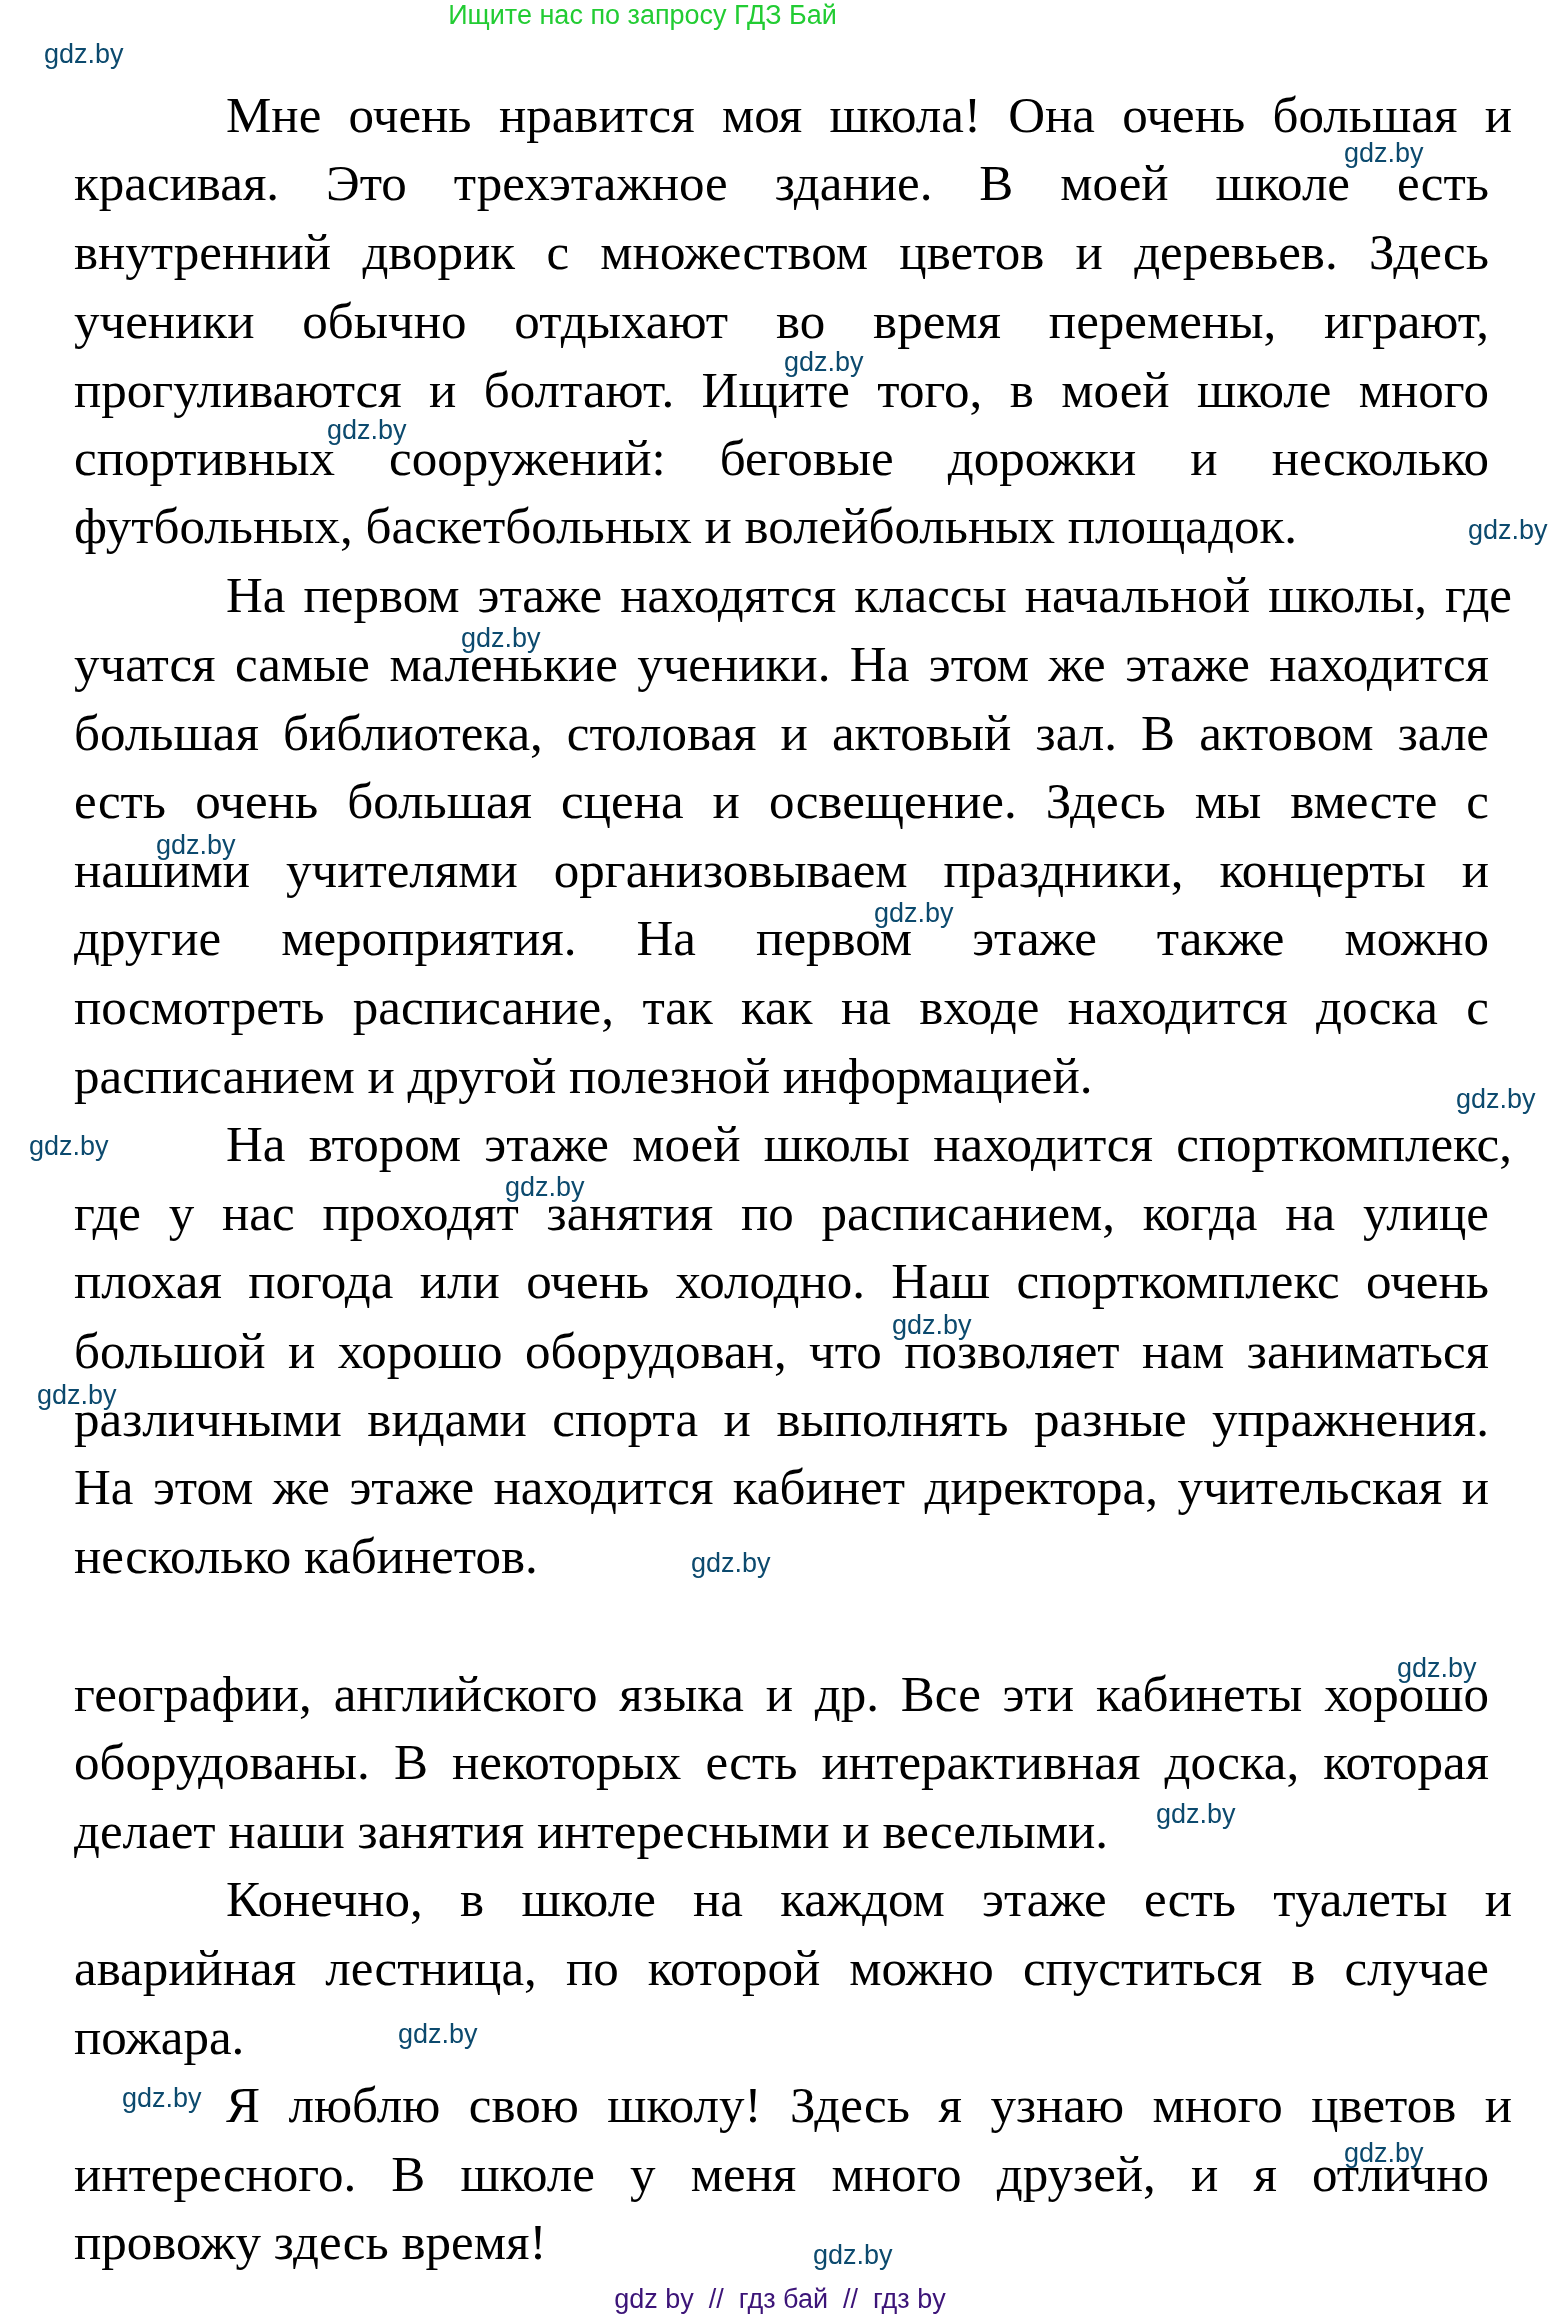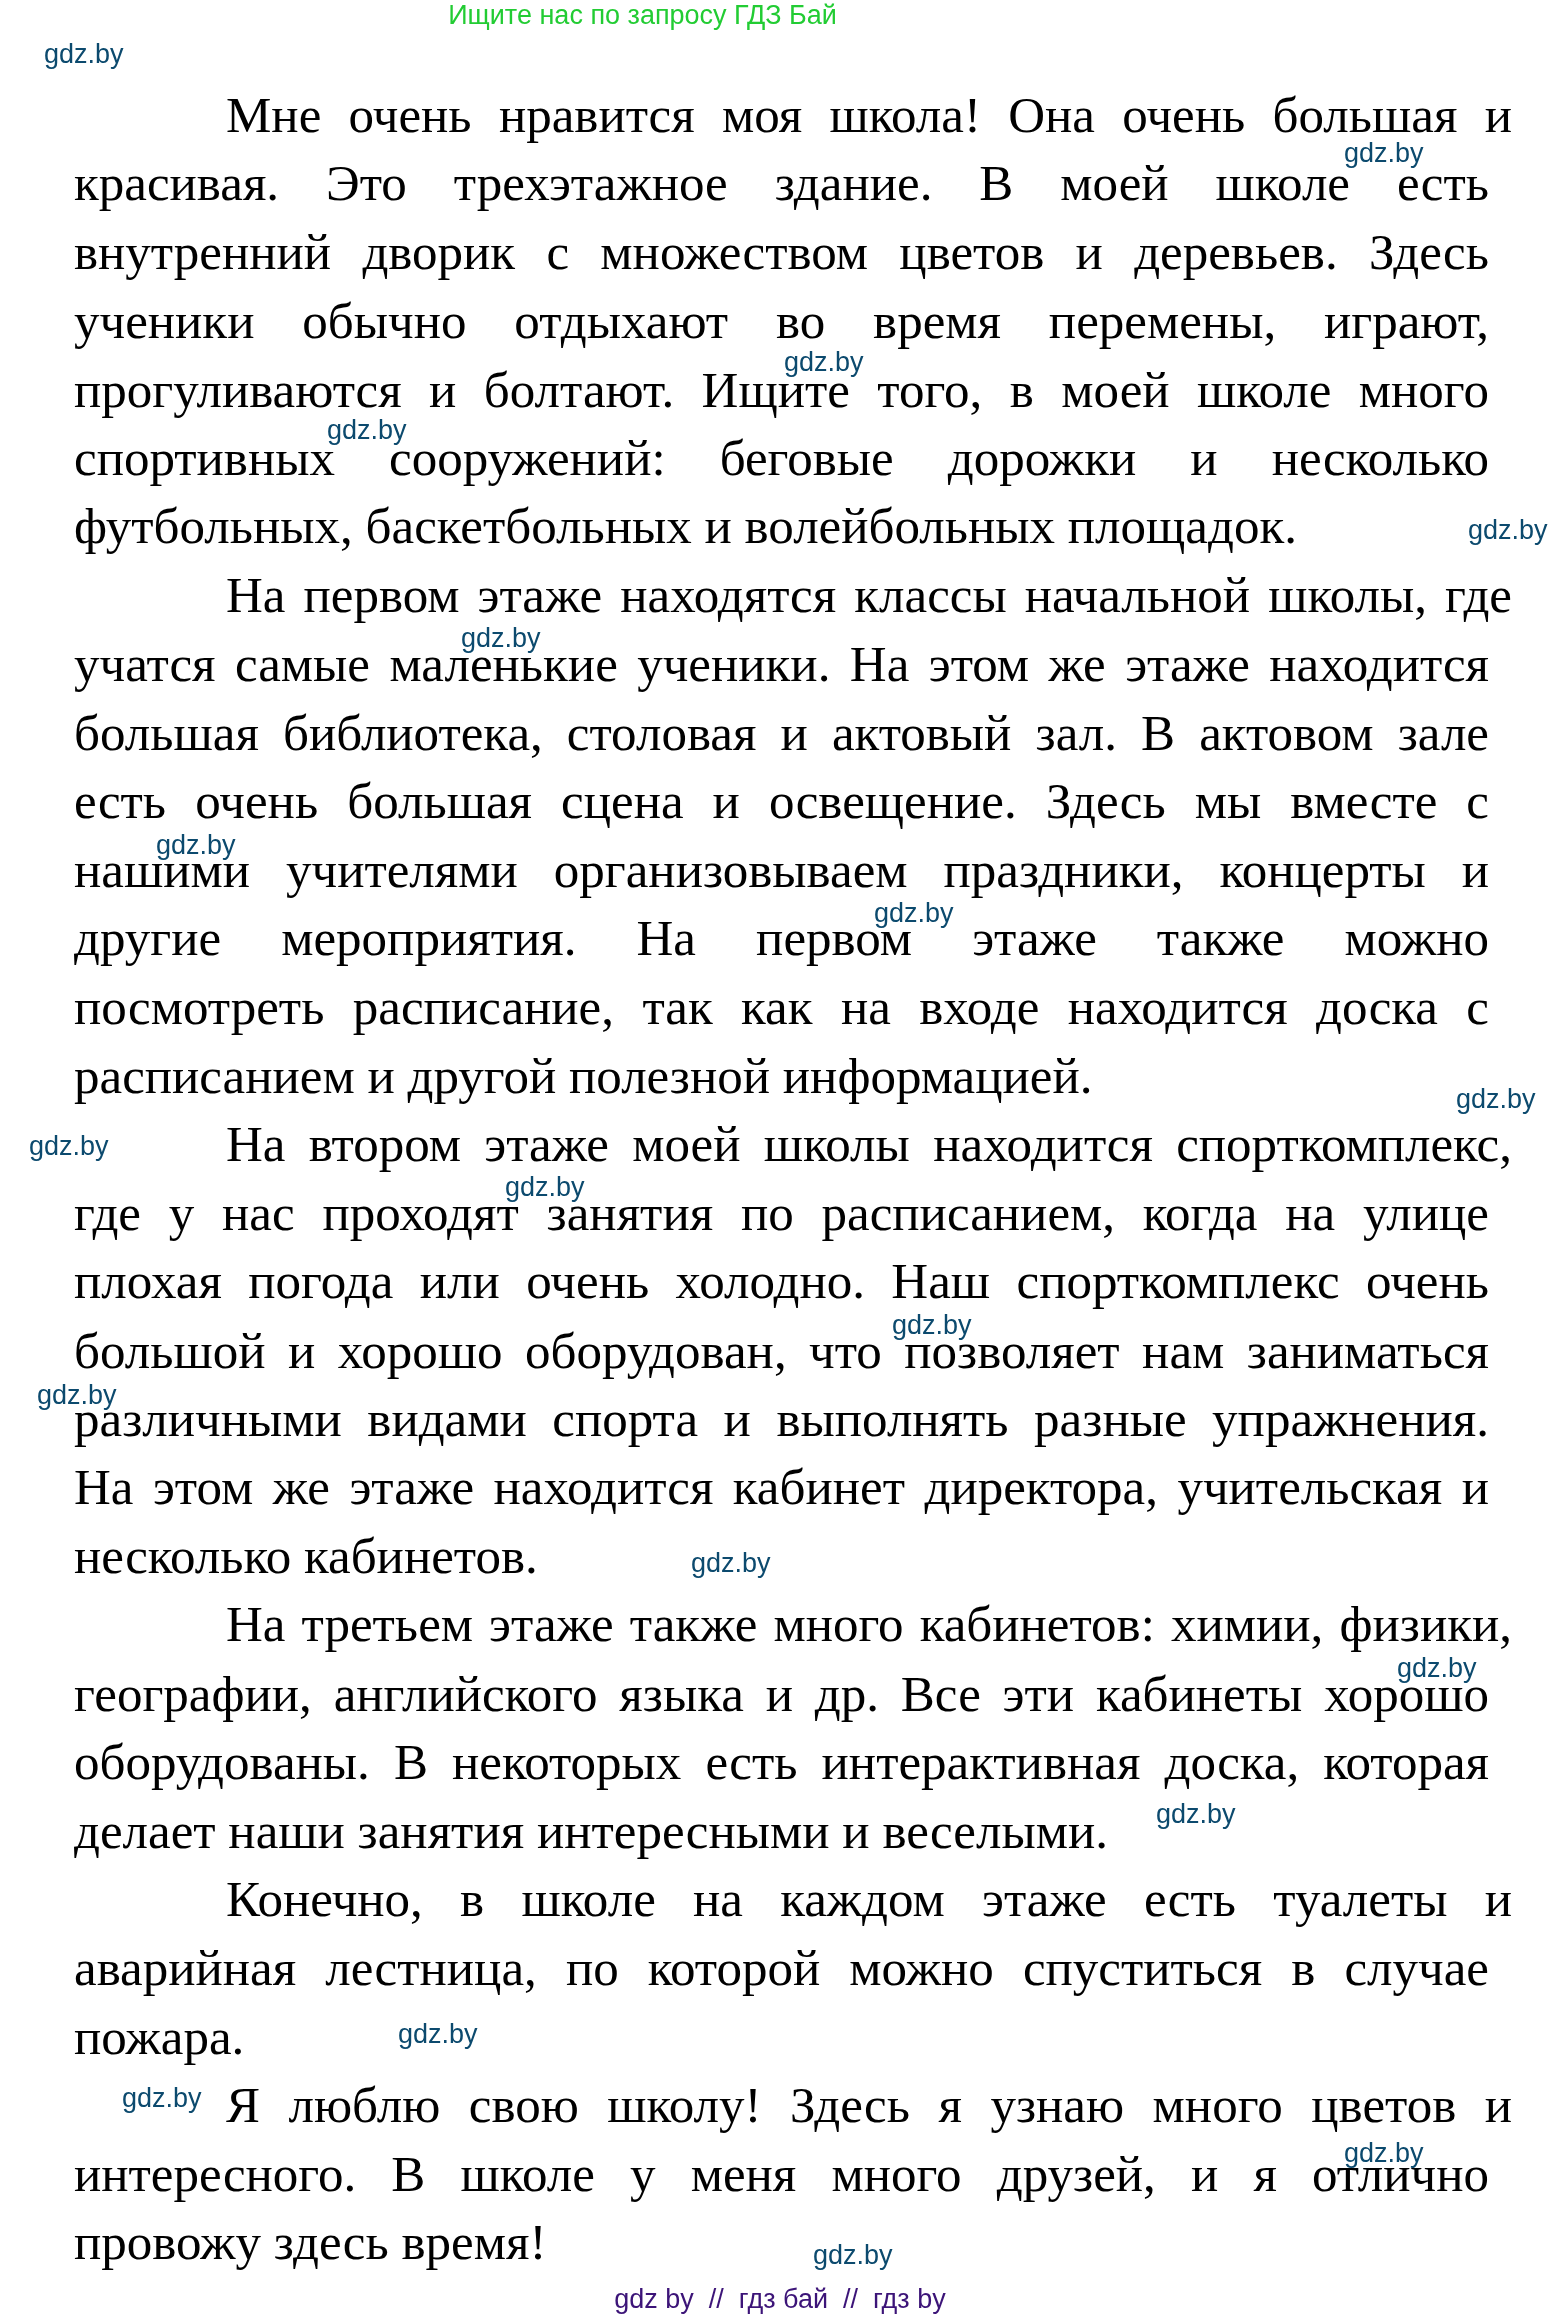--- a/index.html
+++ b/index.html
@@ -52,21 +52,20 @@
   <div class="line last" style="top:1051px">расписанием и другой полезной информацией.</div>
 
   <div class="line indent" style="top:1119px">На втором этаже моей школы находится спорткомплекс,</div>
   <div class="line" style="top:1188px">где у нас проходят занятия по расписанием, когда на улице</div>
   <div class="line" style="top:1256px">плохая погода или очень холодно. Наш спорткомплекс очень</div>
   <div class="line" style="top:1326px">большой и хорошо оборудован, что позволяет нам заниматься</div>
   <div class="line" style="top:1394px">различными видами спорта и выполнять разные упражнения.</div>
   <div class="line" style="top:1462px">На этом же этаже находится кабинет директора, учительская и</div>
   <div class="line last" style="top:1531px">несколько кабинетов.</div>
 
-  <div class="line indent" style="top:1599px">На третьем этаже также много кабинетов: химии, физики,</div>
   <div class="line" style="top:1669px">географии, английского языка и др. Все эти кабинеты хорошо</div>
   <div class="line" style="top:1737px">оборудованы. В некоторых есть интерактивная доска, которая</div>
   <div class="line last" style="top:1806px">делает наши занятия интересными и веселыми.</div>
 
   <div class="line indent" style="top:1874px">Конечно, в школе на каждом этаже есть туалеты и</div>
   <div class="line" style="top:1943px">аварийная лестница, по которой можно спуститься в случае</div>
   <div class="line last" style="top:2012px">пожара.</div>
 
   <div class="line indent" style="top:2080px">Я люблю свою школу! Здесь я узнаю много цветов и</div>
   <div class="line" style="top:2149px">интересного. В школе у меня много друзей, и я отлично</div>

